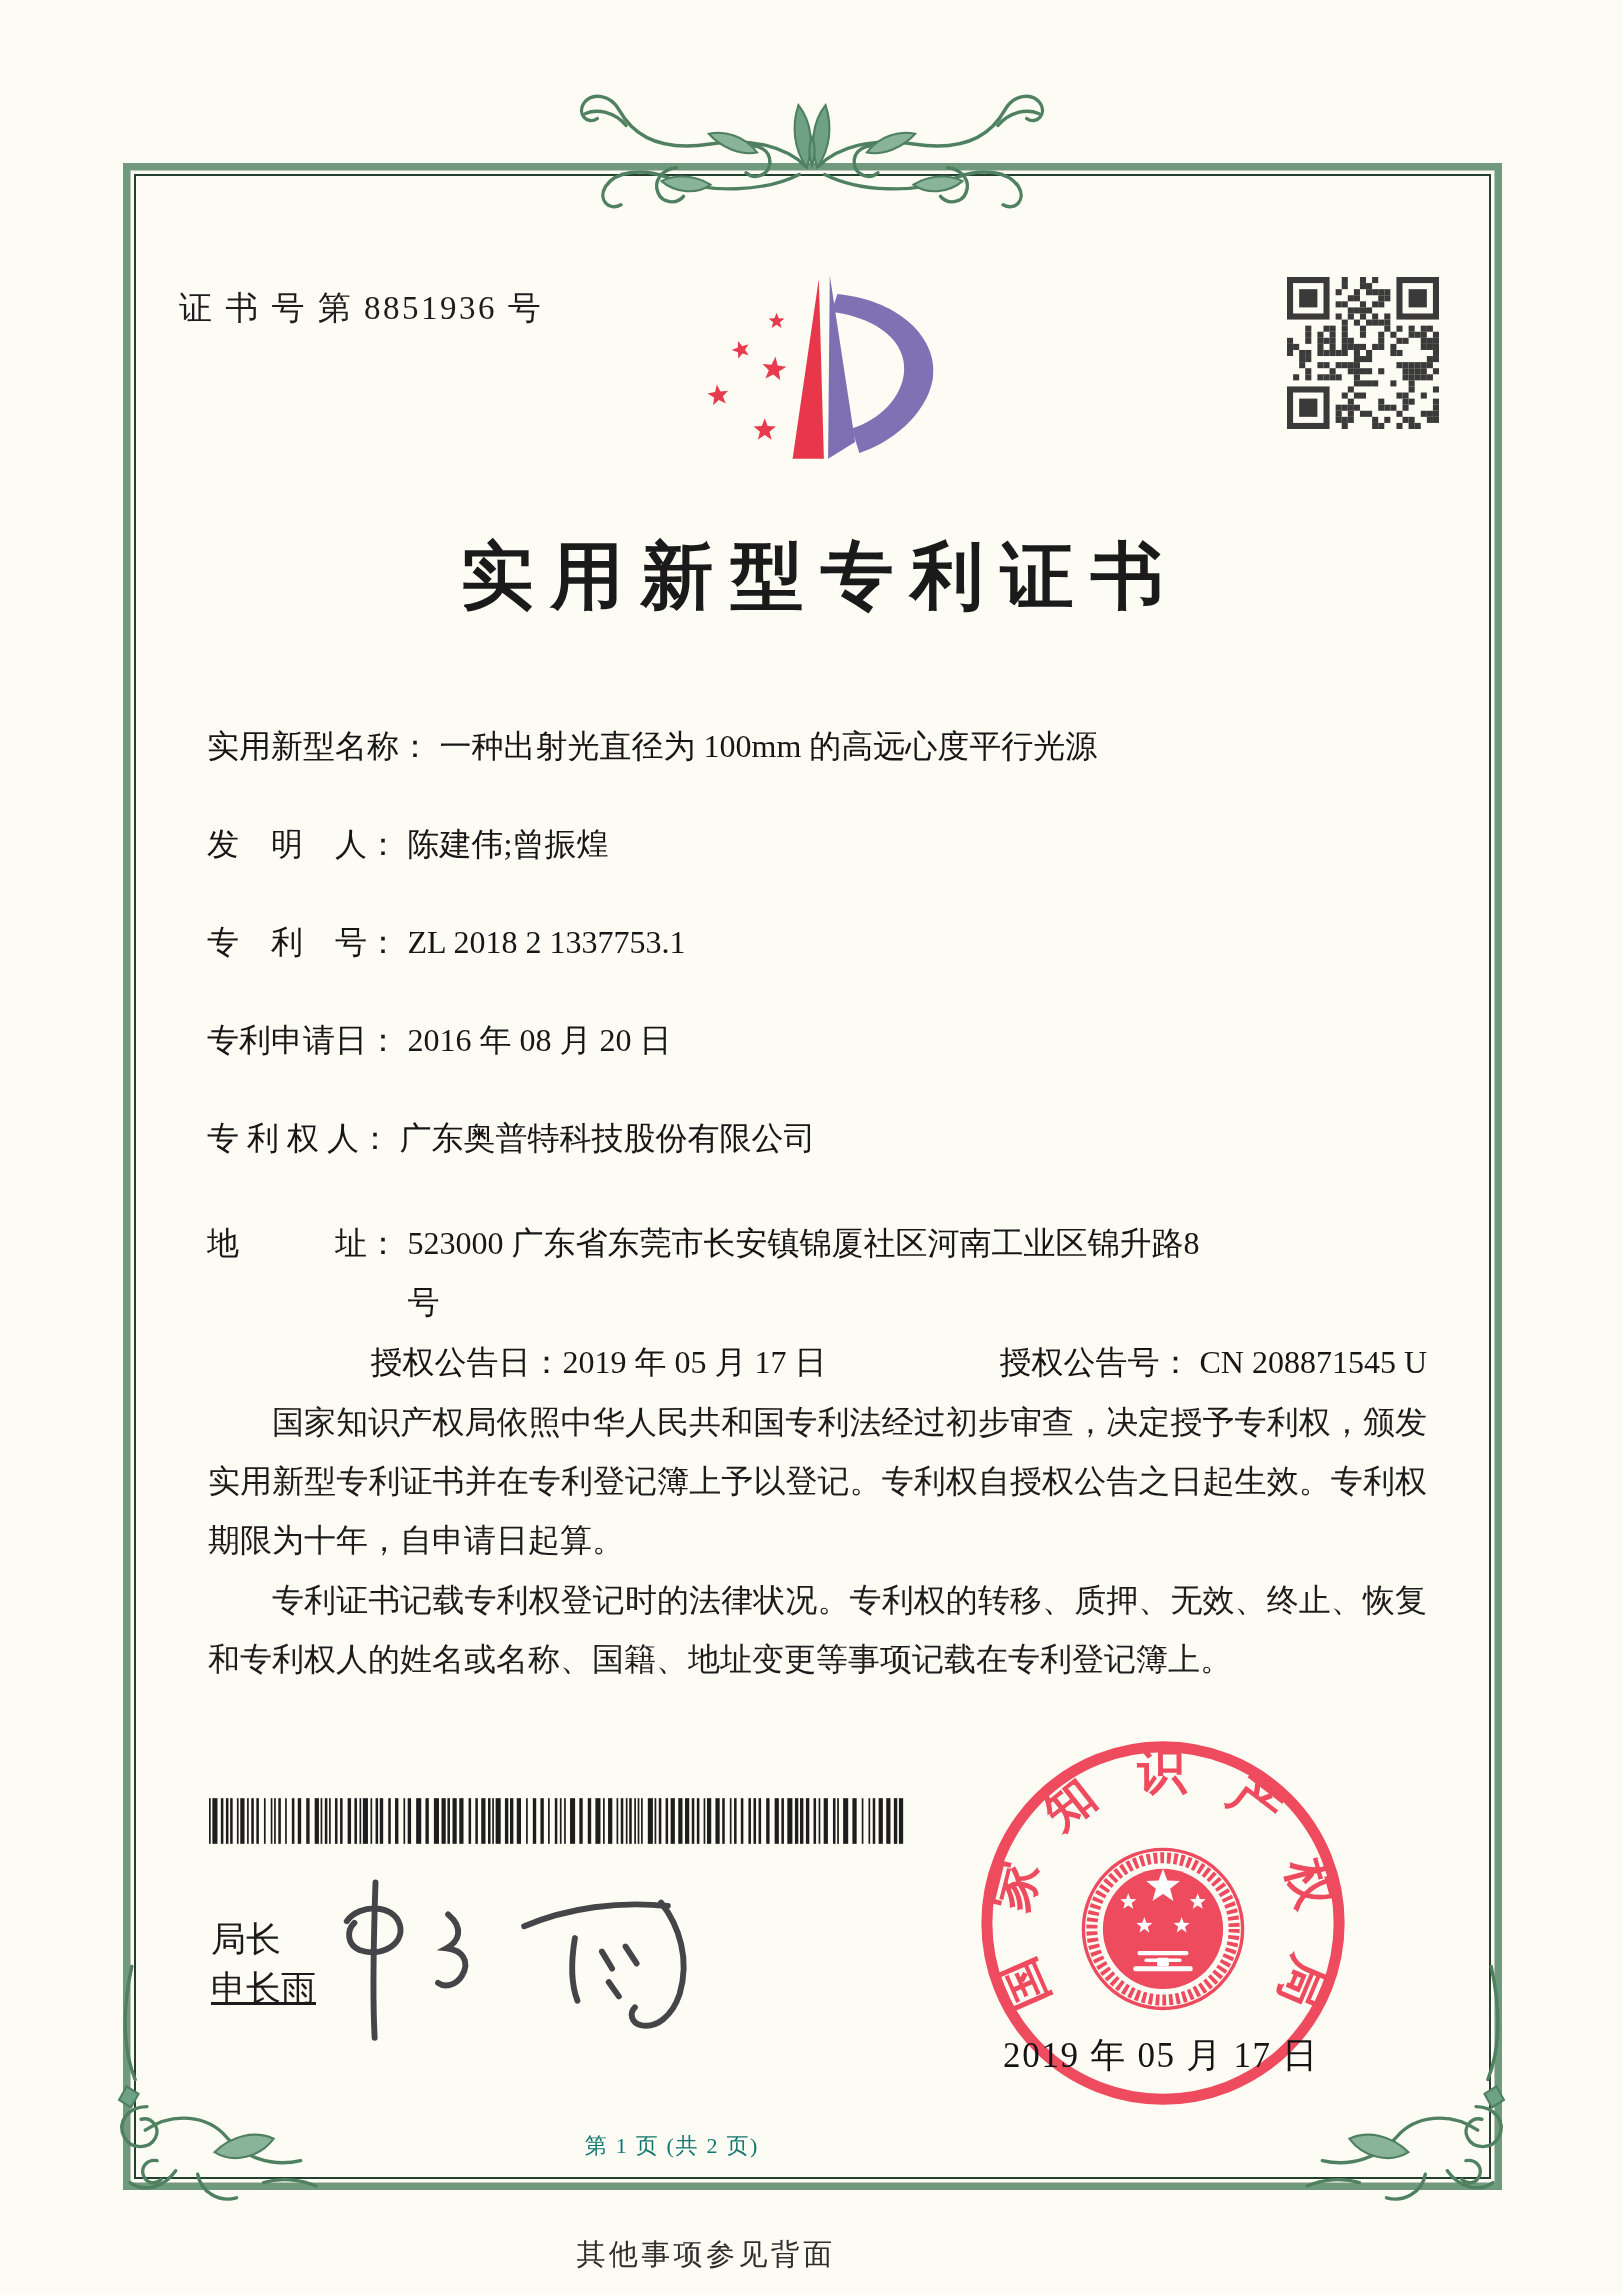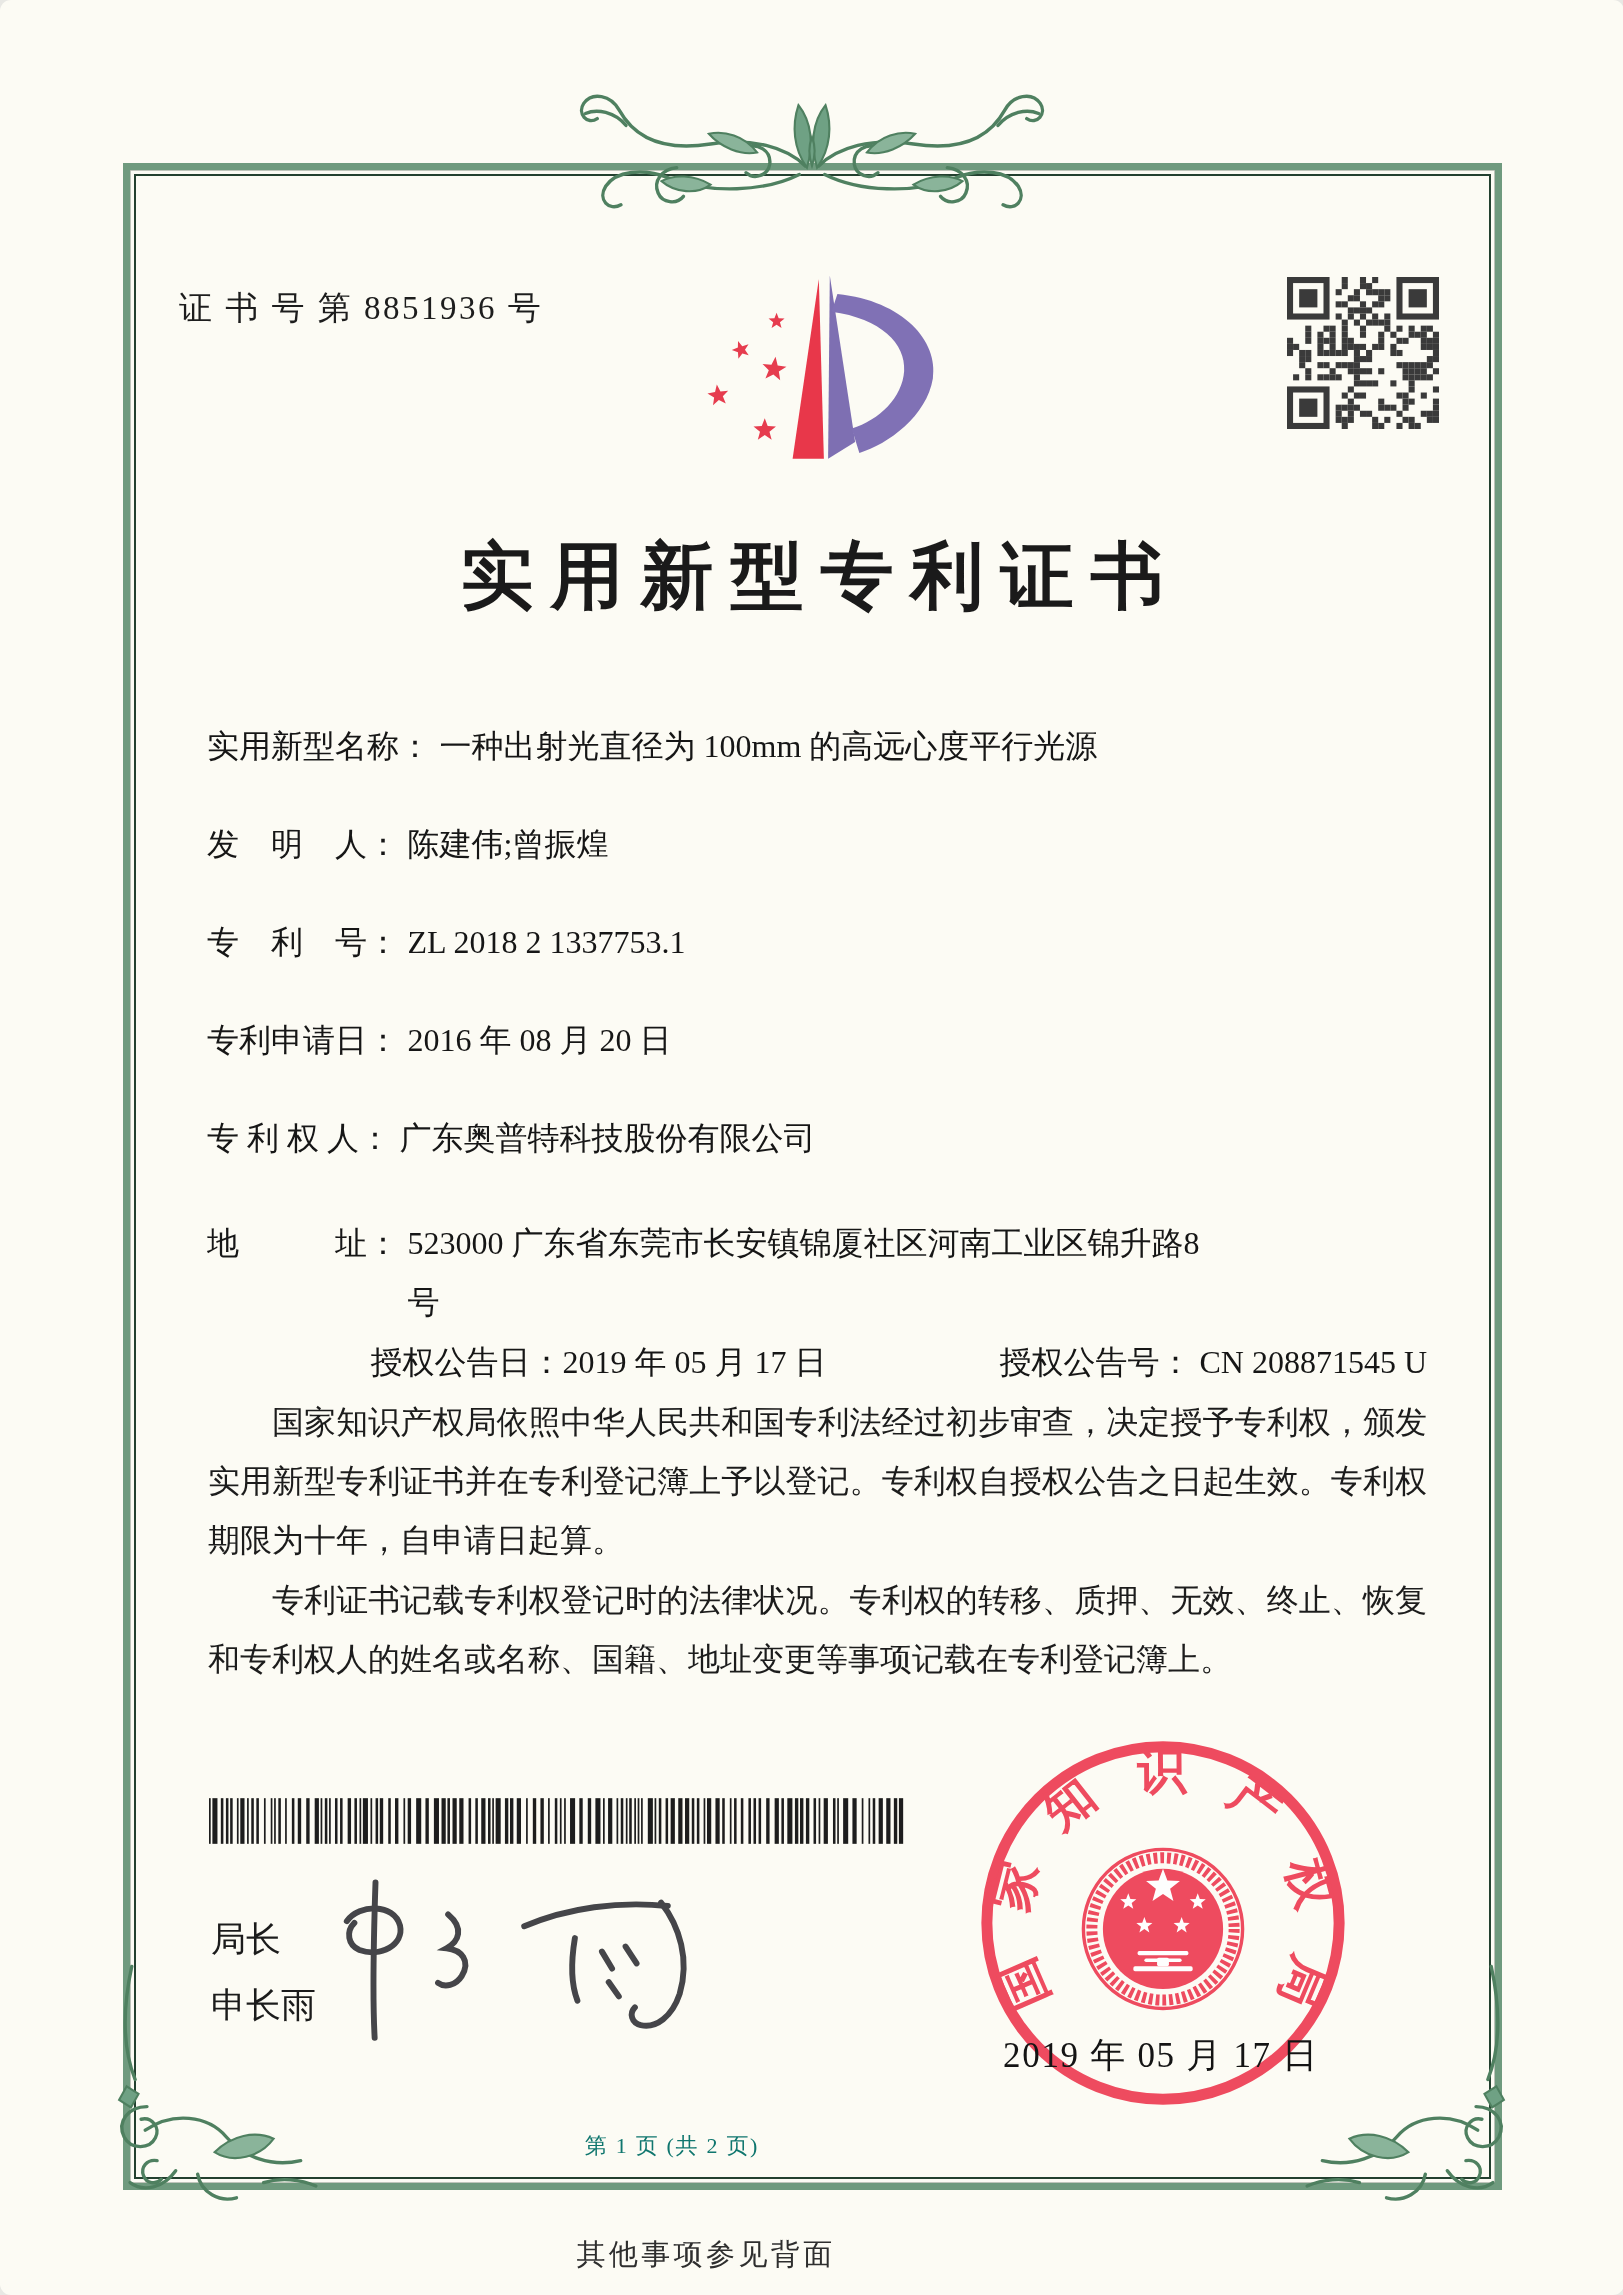--- a/index.html
+++ b/index.html
@@ -1,19 +1,19 @@
 <!DOCTYPE html>
 <html style="font-size:13.5px"><head>
 <meta charset="utf-8">
 <style>
   html,body{margin:0;padding:0;background:#e8e8e4;}
   .page{
     position:relative;width:1624px;height:2295px;margin:0 auto;
     background:#fcfbf4;overflow:hidden;
-    font-family:"Liberation Serif","DejaVu Serif",serif;color:#222;border-radius:11px;
+    font-family:"Liberation Serif","DejaVu Serif",serif;color:#222;
   }
   
   .frame{position:absolute;left:123px;top:163px;width:1379px;height:2027px;
     border:7.6px solid #6f9a7e;box-sizing:border-box;box-shadow:inset 0 0 0 0.8px rgba(20,50,30,.35);}
   .frame-inner{position:absolute;left:4.2px;top:4.2px;right:4.2px;bottom:4.2px;border:2.5px solid #23402f;}
   .ornament{position:absolute;pointer-events:none;}
   
   .cert-no{position:absolute;left:179px;top:286px;font-size:33px;letter-spacing:2.5px;color:#1d1d1d;}
   .logo{position:absolute;left:702px;top:262px;}
   .qr{position:absolute;left:1287px;top:277px;}
@@ -27,21 +27,21 @@
   .row.address{line-height:59px;margin-bottom:3.4px;}
   .grant{display:flex;margin-top:8px;justify-content:flex-end;}
   .grant .pair2{margin-left:173px;}
   
   .bodytext{position:absolute;left:207px;top:1392px;width:1221px;font-size:32px;line-height:59px;
     text-align:justify;color:#1c1c1c;}
   .bodytext p{margin:1px;text-indent:2em;}
   
   .barcode{position:absolute;left:209px;top:1798px;}
   .official{position:absolute;left:211px;top:1920px;font-size:35px;line-height:39px;color:#1b1b1b;}
-  .official .name{margin-top:27px;}
+  .official .name{margin-top:10px;text-decoration:underline;}
   .signature{position:absolute;left:321px;top:1857px;}
   .seal{position:absolute;left:964px;top:1724px;opacity:.93;}
   .seal-date{position:absolute;left:1003px;top:2032px;font-size:35px;letter-spacing:1.7px;color:#141414;}
   .page-no{position:absolute;left:672px;top:2131px;transform:translateX(-50%);
     font-size:22px;letter-spacing:1.7px;color:#0f766e;}
   .back-note{position:absolute;left:706px;top:2235px;transform:translateX(-50%);
     font-size:29px;letter-spacing:3.4px;color:#2e2e2e;}
 </style>
 </head>
 <body>

